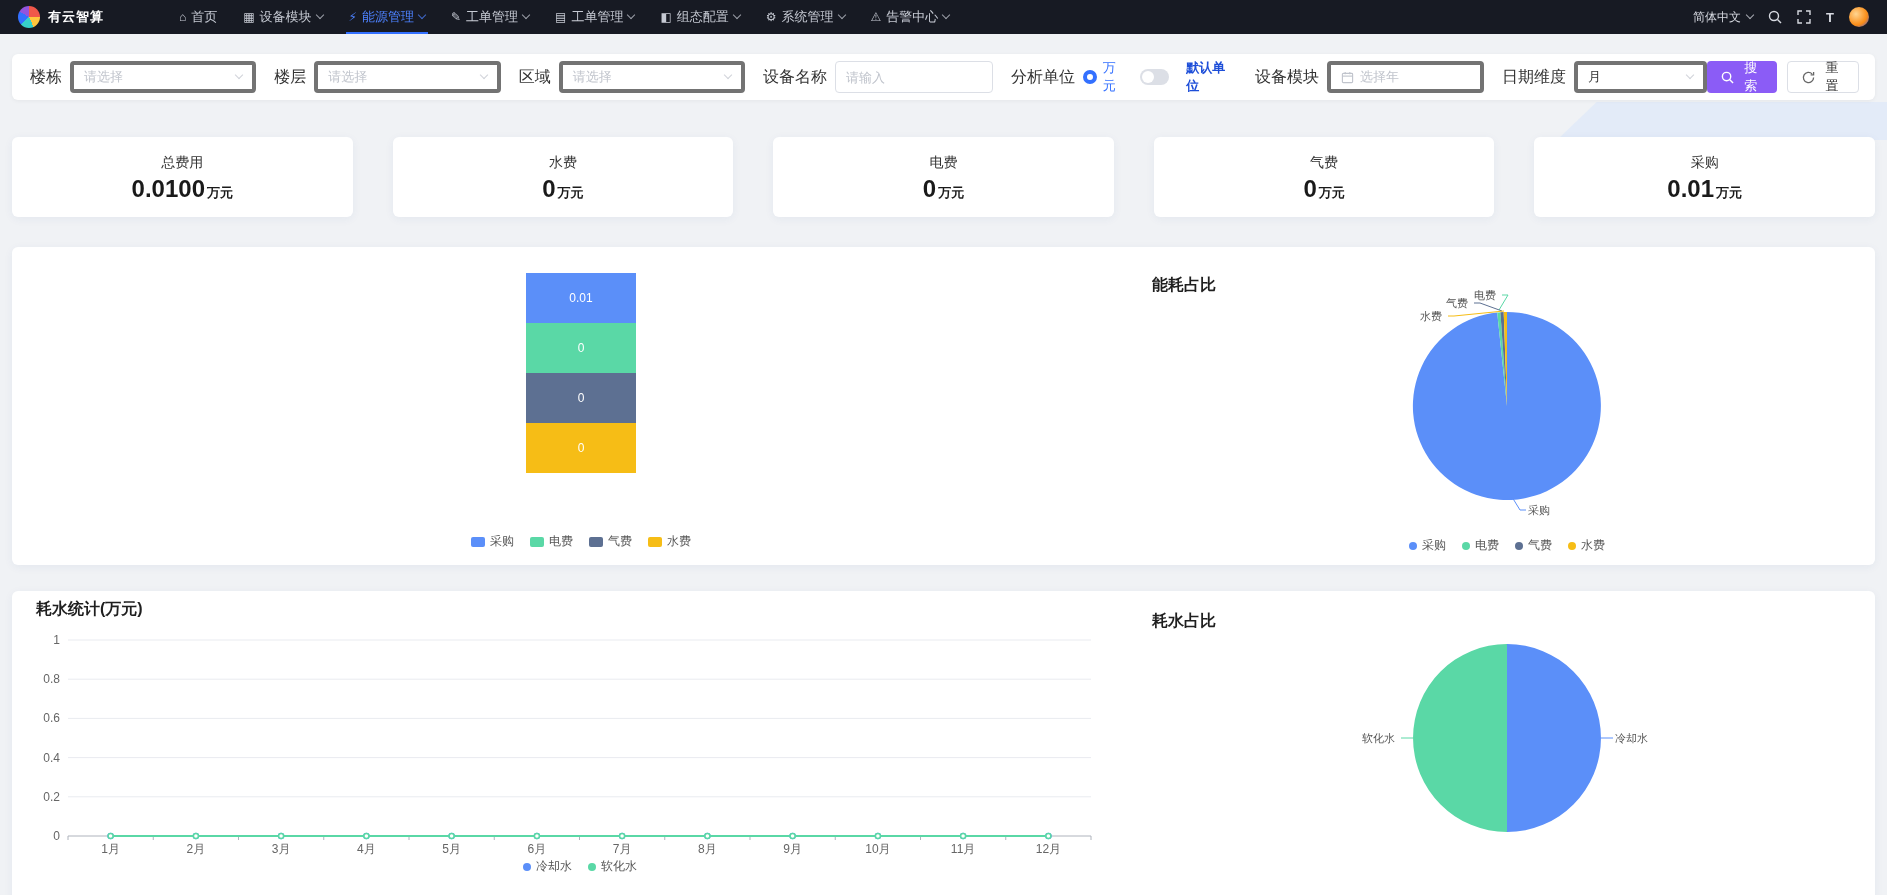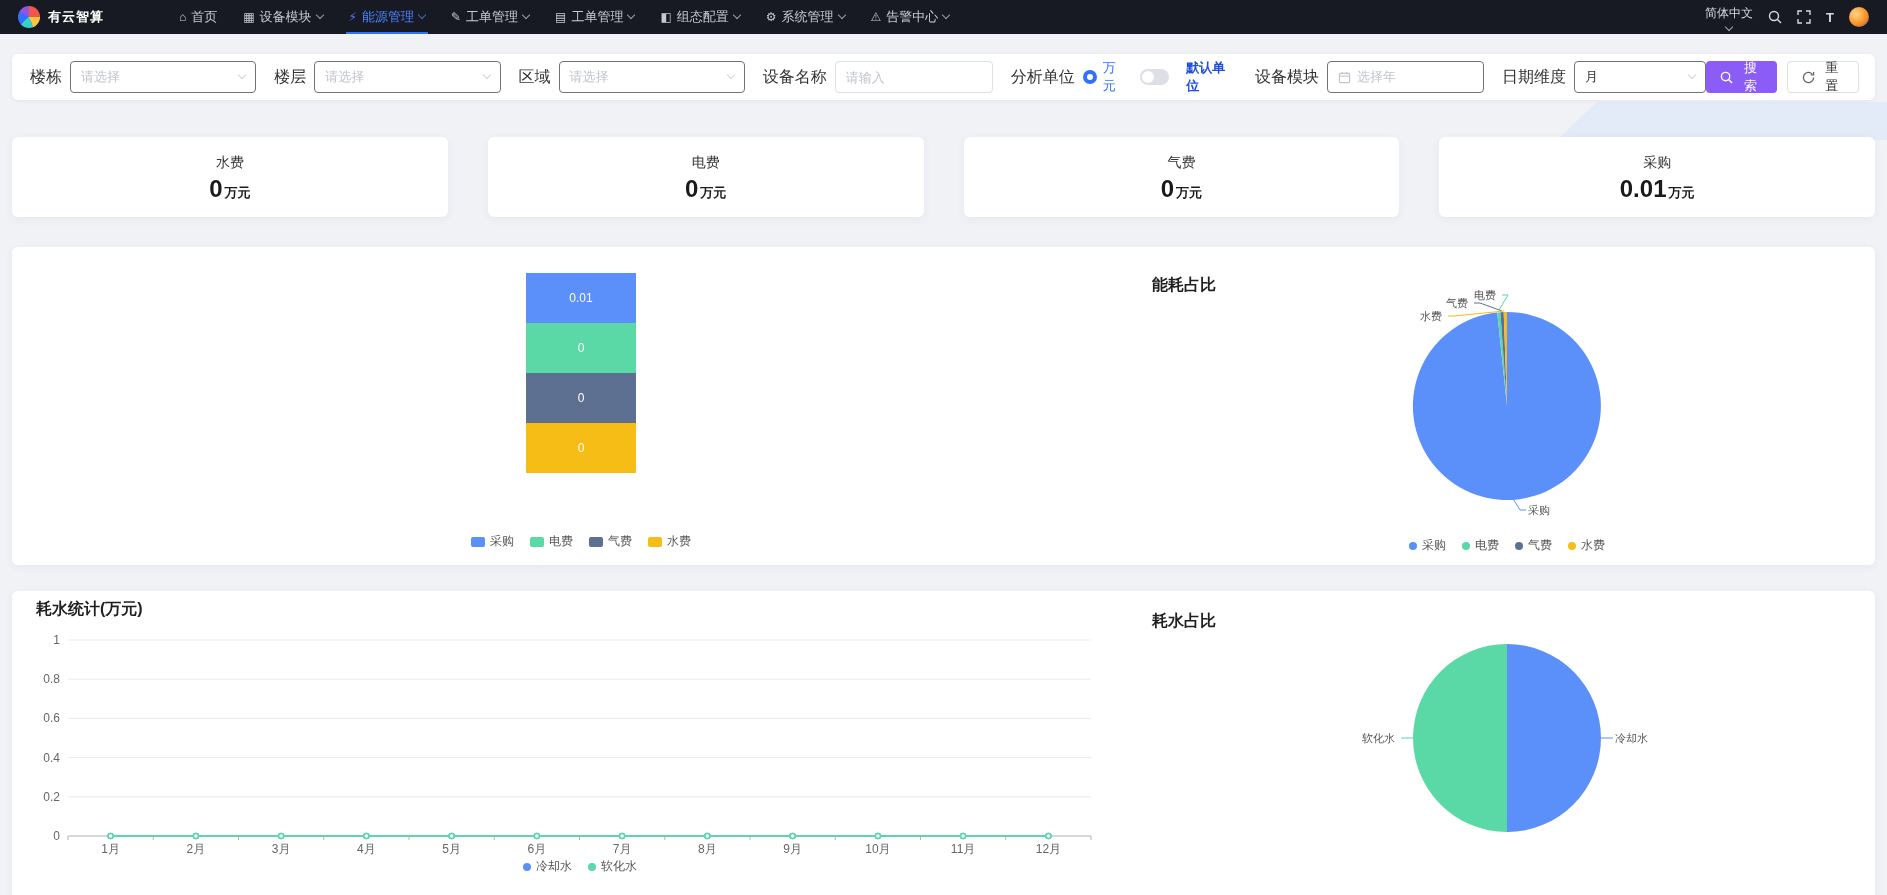--- a/index.html
+++ b/index.html
@@ -12,33 +12,33 @@
   .logo-mark { width:22px; height:22px; border-radius:50%;
     background:conic-gradient(#f0574a 0 90deg,#ffc53d 90deg 155deg,#36cfc9 155deg 225deg,#3370ff 225deg 300deg,#9254de 300deg 360deg); }
   .logo-text { color:#fff; font-size:13px; font-weight:bold; letter-spacing:1px; }
   .nav-items { display:flex; align-items:stretch; height:100%; margin-left:62px; }
   .nav-item { position:relative; display:flex; align-items:center; gap:5px; padding:0 13px; color:#c6cad3; font-size:13px; cursor:pointer; }
   .nav-item .nicon { font-size:12px; }
   .nav-item.active { color:#4d82ff; }
   .nav-item.active::after { content:""; position:absolute; left:10px; right:10px; bottom:0; height:2px; background:#3370ff; }
   .chev { display:inline-block; width:6px; height:6px; border-right:1.3px solid currentColor; border-bottom:1.3px solid currentColor; transform:rotate(45deg); margin-top:-4px; opacity:.75; }
   .nav-right { margin-left:auto; display:flex; align-items:center; gap:15px; color:#d6d9e0; font-size:12px; }
-  .lang { display:flex; align-items:center; gap:6px; cursor:pointer;flex-direction:column; }
+  .lang { display:flex; align-items:center; gap:6px; cursor:pointer; }
   .tool-icon { display:flex; align-items:center; cursor:pointer; color:#d6d9e0; }
   .font-ico { font-size:13px; font-weight:bold; }
   .avatar { width:20px; height:20px; border-radius:50%; background:radial-gradient(circle at 35% 35%, #ffd591, #fa8c16 60%, #2f54eb); display:inline-block; cursor:pointer; }
 
   
   .deco { position:absolute; top:102px; right:0; width:330px; height:38px; background:#d8e5f9; opacity:.55; clip-path:polygon(12% 0,100% 0,100% 100%,0 100%); }
 
   
   .filter-card { position:relative; z-index:2; margin:20px 12px 0; height:46px; background:#fff; border-radius:6px; box-shadow:0 1px 4px rgba(0,0,0,.05); display:flex; align-items:center; padding:0 16px; }
   .f-label { font-size:16px; color:#333; white-space:nowrap; margin-left:18px; margin-right:8px; }
   .f-label.first { margin-left:2px; }
-  .select, .inputbox { height:32px; border:1px solid #737373; border-radius:4px; background:#fff; display:flex; align-items:center; padding:0 10px; font-size:13px; color:#333; cursor:pointer; }
+  .select, .inputbox { height:32px; border:4px solid #737373; border-radius:4px; background:#fff; display:flex; align-items:center; padding:0 10px; font-size:13px; color:#333; cursor:pointer; }
   .select { justify-content:space-between; }
   .w190 { width:190px; } .w160 { width:160px; } .w135 { width:135px; }
   .placeholder { color:#c0c4cc; }
   .sel-chev { color:#c0c4cc; display:flex; }
   input.text-input { height:32px; width:158px; border:1px solid #dcdfe6; border-radius:4px; padding:0 10px; font-size:13px; color:#333; outline:none; font-family:inherit; }
   input.text-input::placeholder { color:#c0c4cc; }
   .radio-opt { display:flex; align-items:center; gap:6px; cursor:pointer; }
   .radio { width:14px; height:14px; border-radius:50%; border:1px solid #c0c4cc; background:#fff; display:inline-block; }
   .radio.checked { border:4px solid #3370ff; }
   .radio-text-active { color:#3370ff; }
@@ -221,20 +221,24 @@
             <path d="M12.5 7a5.5 5.5 0 1 1-1.6-3.9"></path>
             <path d="M12.5 1v3.2H9.3"></path>
           </svg>
         </span>
       <span>重置</span>
     </button>
   </div>
 </section>
 
 <section class="stats">
+  <div class="stat-card">
+    <span class="stat-label">总费用</span>
+    <span class="stat-value"><b>0.0100</b><span class="stat-unit">万元</span></span>
+  </div>
   <div class="stat-card">
     <span class="stat-label">水费</span>
     <span class="stat-value"><b>0</b><span class="stat-unit">万元</span></span>
   </div>
   <div class="stat-card">
     <span class="stat-label">电费</span>
     <span class="stat-value"><b>0</b><span class="stat-unit">万元</span></span>
   </div>
   <div class="stat-card">
     <span class="stat-label">气费</span>

